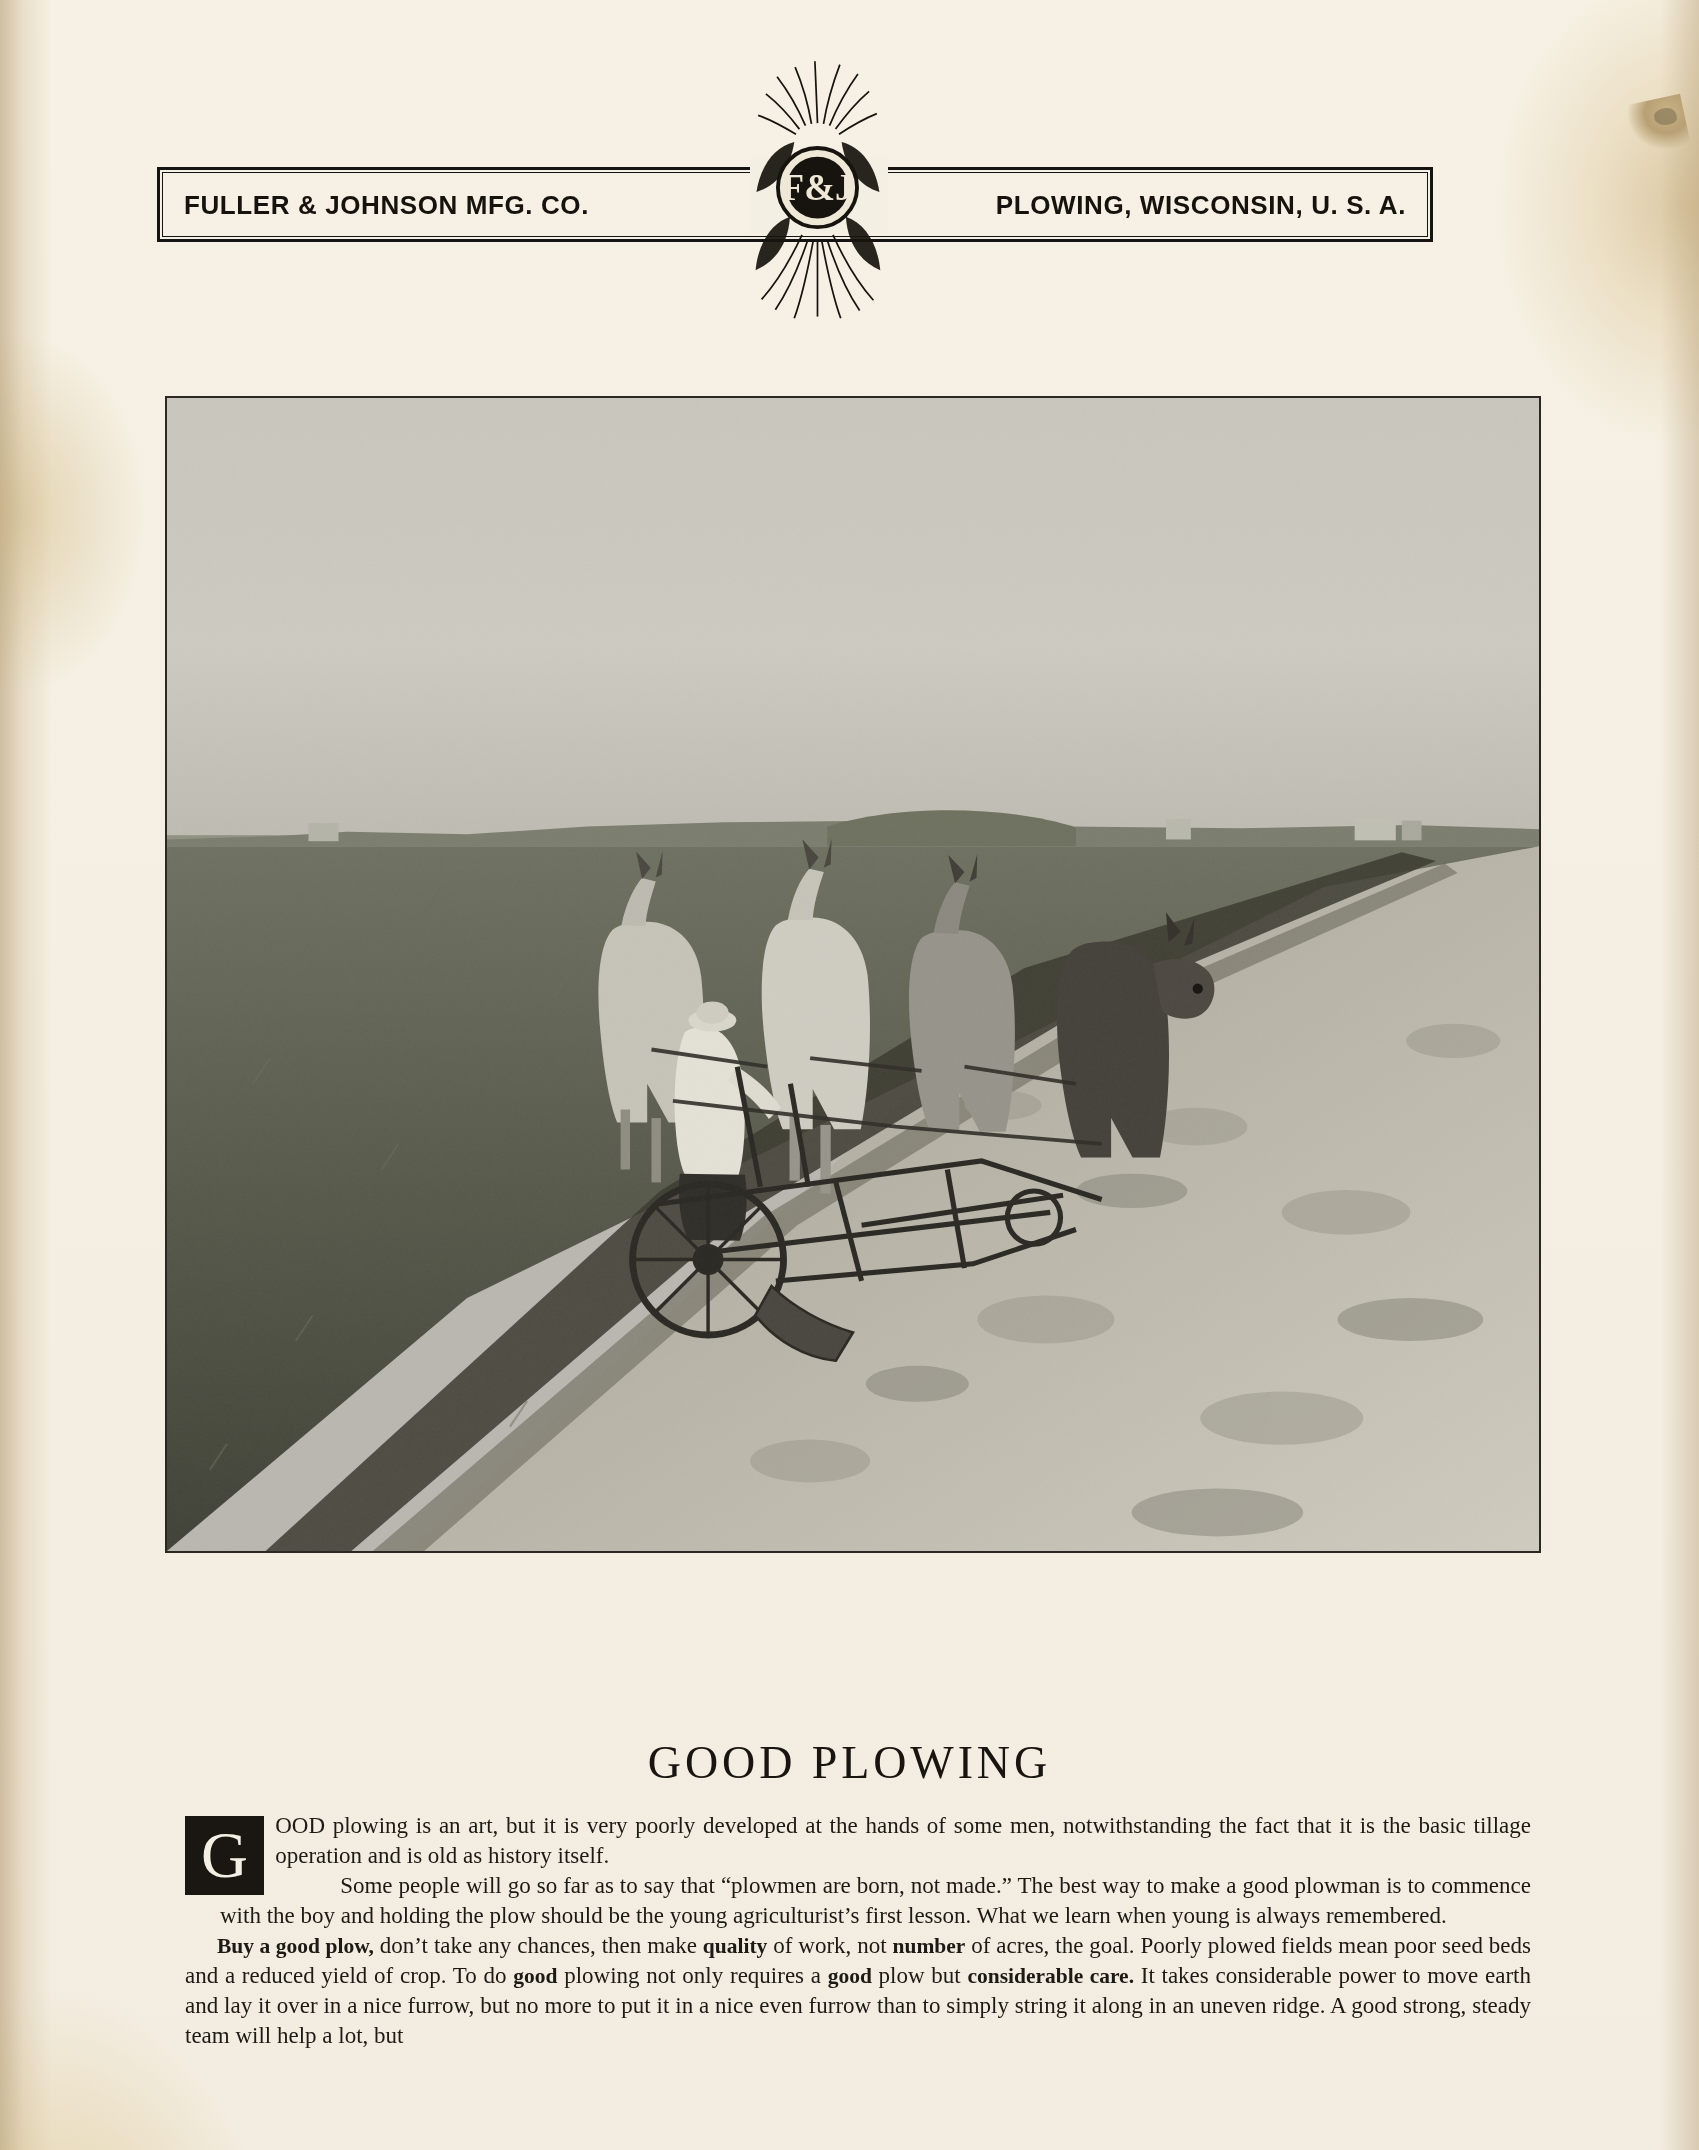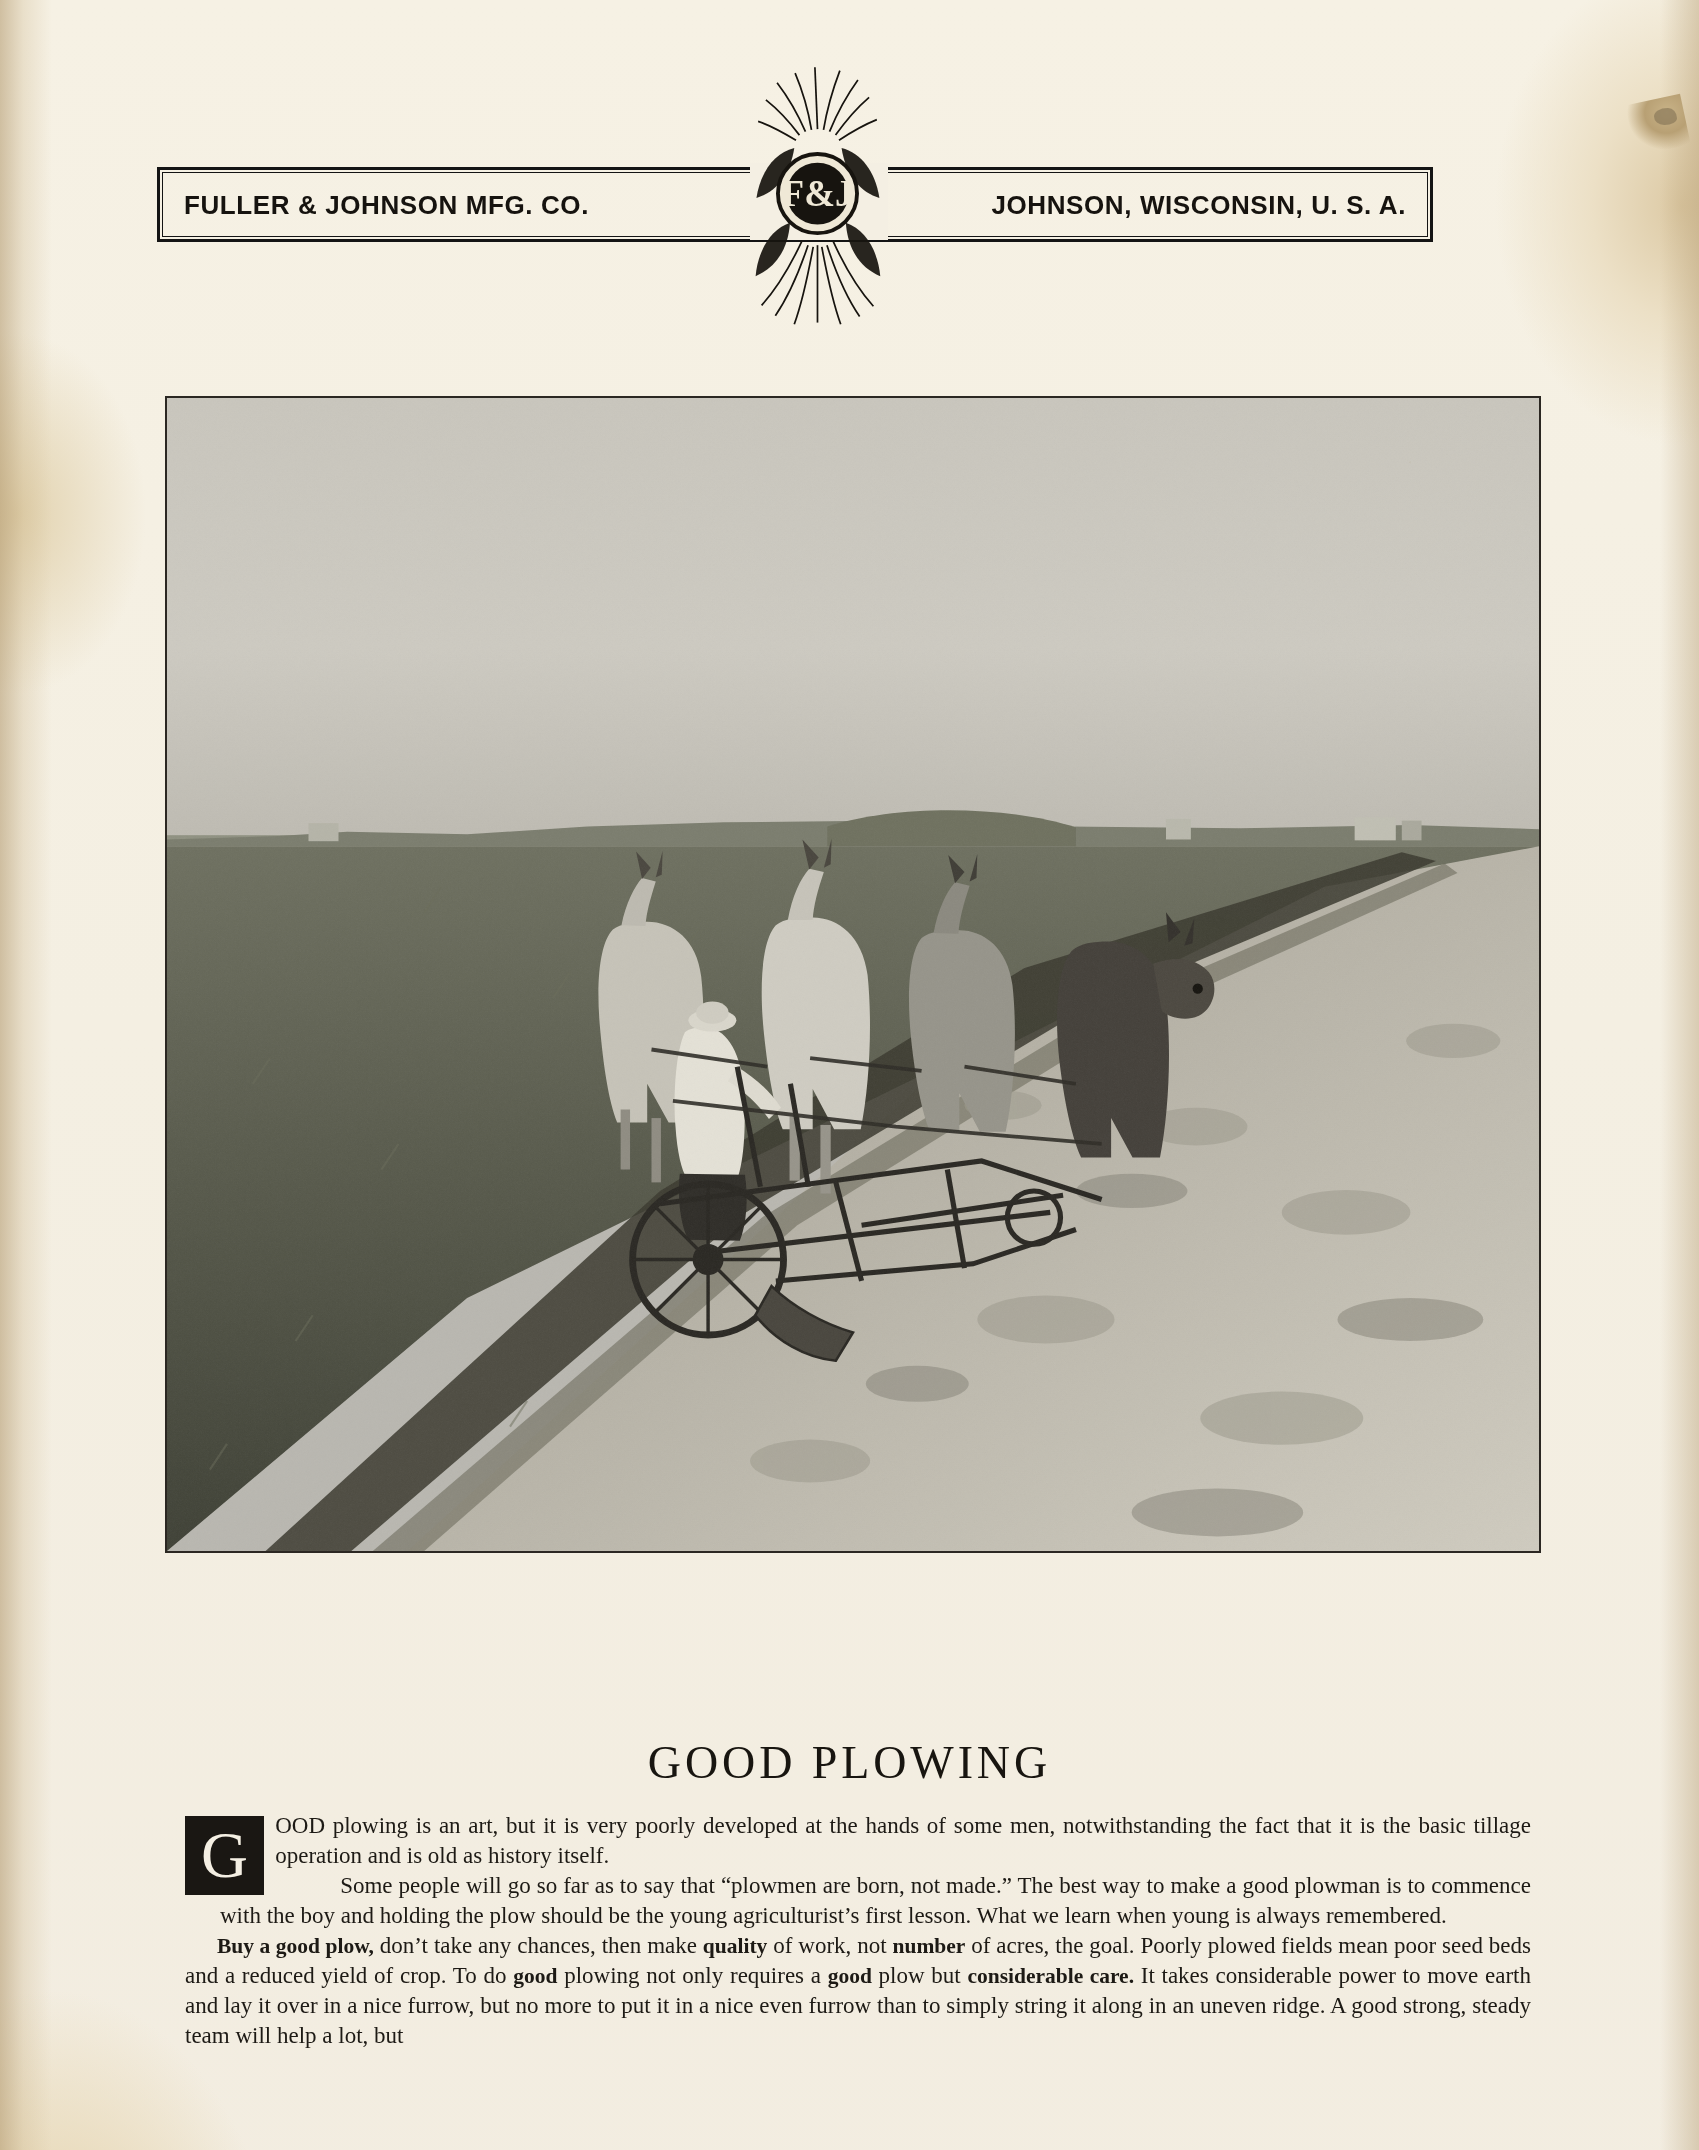--- a/index.html
+++ b/index.html
@@ -105,21 +105,21 @@
     font-weight: bold;
     font-size: 26px;
     letter-spacing: 0.6px;
     color: #16130f;
     white-space: nowrap;
   }
   
   .logo-wrap {
     position: absolute;
     left: 710px;
-    top: 56px;
+    top: 50px;
     width: 215px;
     height: 292px;
   }
   .logo-knockout {
     position: absolute;
     left: 40px;
     top: 107px;
     width: 138px;
     height: 77px;
     background: #f4efe3;
@@ -192,21 +192,21 @@
   <div class="edge-left"></div>
   <div class="edge-right"></div>
 
   <div class="corner-tear"></div>
   <div class="corner-tear2"></div>
 
   <div class="header">
     <div class="header-rule"></div>
     <div class="header-inner-rule"></div>
     <div class="company-name">FULLER &amp; JOHNSON MFG. CO.</div>
-    <div class="company-location">JOHNSON, WISCONSIN, U. S. A.</div>
+    <div class="company-location">PLOWING, WISCONSIN, U. S. A.</div>
   </div>
 
   <div class="logo-wrap">
     <div class="logo-knockout"></div>
     <svg class="logo-svg" viewBox="0 0 500 680">
       <g stroke="#17140f" fill="none" stroke-width="4">
 
         <path d="M250 170 C248 120 246 70 244 26"></path>
         <path d="M264 172 C272 124 286 76 302 34"></path>
         <path d="M236 172 C228 124 214 78 198 40"></path>

